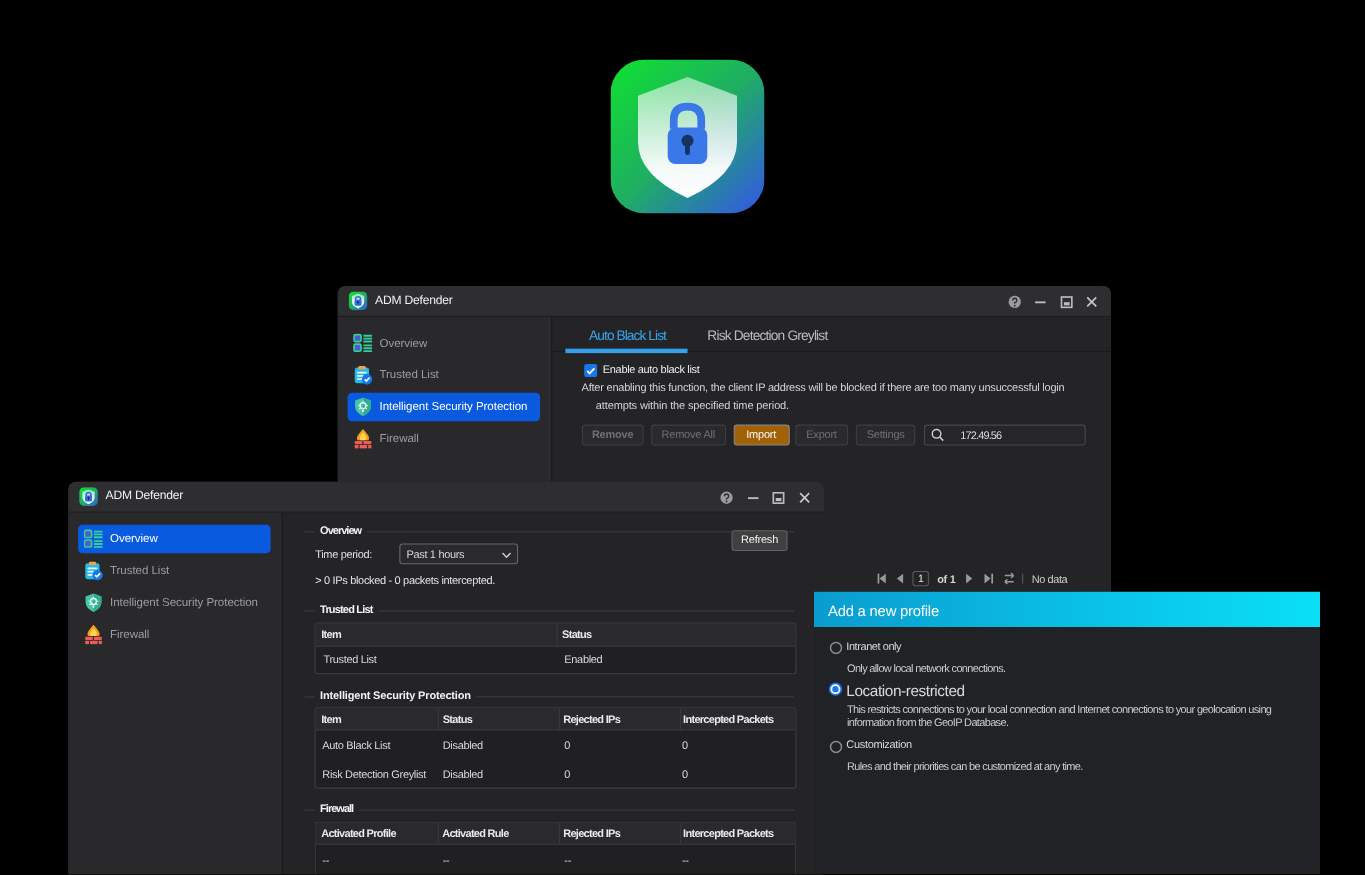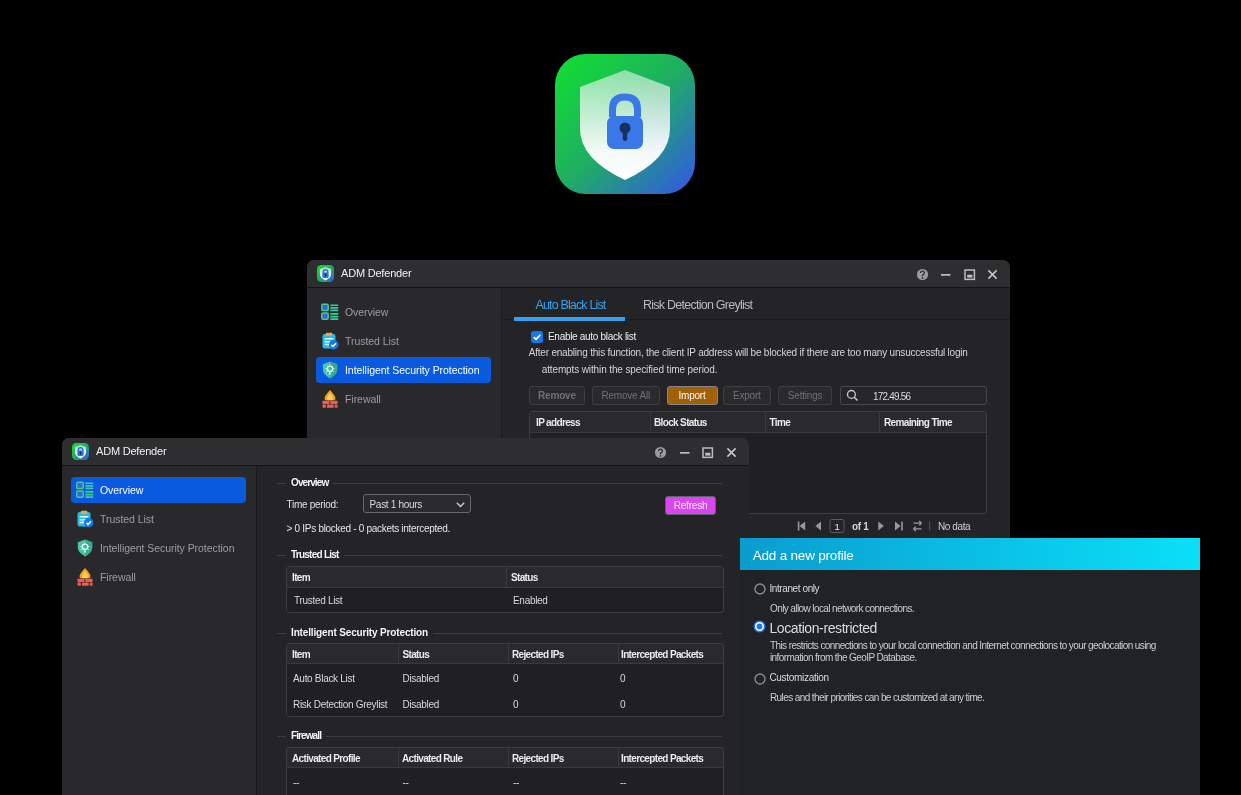--- a/index.html
+++ b/index.html
@@ -163,31 +163,20 @@
  <div class="btn" style="left:415.8px;top:126px;width:48px;height:19px;line-height:18px;">Export</div>
  <div class="btn" style="left:470.9px;top:126px;width:54.5px;height:19px;line-height:18px;">Settings</div>
 
  <div class="abs" style="left:533px;top:126px;width:147px;height:19px;border:1px solid #47474c;border-radius:3px;background:#26262a;box-sizing:border-box;"></div>
  <svg class="abs" style="left:539px;top:129px" width="13" height="13" viewBox="0 0 13 13">
    <circle cx="5.4" cy="5.4" r="3.9" fill="none" stroke="#cbccd0" stroke-width="1.3"></circle>
    <path d="M8.3 8.3 L11.5 11.5" stroke="#cbccd0" stroke-width="1.5"></path>
  </svg>
  <div class="abs" style="left:566px;top:130.5px;font-size:10px;color:#dadbdd;letter-spacing:-0.8px;">172.49.56</div>
 
- <div class="tbl" style="left:222px;top:151px;width:458px;height:103px;">
-   <div class="thead" style="height:21px;">
-     <div class="th" style="left:6px;top:5px;">IP address</div>
-     <div class="th" style="left:124px;top:5px;">Block Status</div>
-     <div class="th" style="left:239.5px;top:5px;">Time</div>
-     <div class="th" style="left:354px;top:5px;">Remaining Time</div>
-   </div>
-   <div class="colsep" style="left:120px;top:0;height:21px;"></div>
-   <div class="colsep" style="left:234.5px;top:0;height:21px;"></div>
-   <div class="colsep" style="left:349px;top:0;height:21px;"></div>
- </div>
 
  <div class="abs" style="left:196px;top:254px;width:507px;height:26px;"></div>
  <svg class="abs" style="left:489px;top:258px" width="200" height="16" viewBox="0 0 200 16">
    <g fill="#98999c">
      <rect x="1.8" y="3.5" width="1.6" height="9"></rect>
           <path d="M9.2 3.5 L9.2 12.5 L3.6 8 Z"></path>
      <path d="M25 3.5 L25 12.5 L19.4 8 Z"></path>
      <path d="M82.3 3.5 L82.3 12.5 L87.9 8 Z"></path>
      <path d="M99 3.5 L99 12.5 L104.6 8 Z"></path>
           <rect x="105.2" y="3.5" width="1.6" height="9"></rect>
@@ -255,21 +244,21 @@
  <div class="content" style="left:196px;top:28px;width:491px;height:334px;"></div>
 
  <div class="fldline" style="left:215px;top:45px;width:445px;"></div>
  <div class="fldtx" style="left:224px;top:38.5px;letter-spacing:-0.9px;">Overview</div>
  <div class="abs" style="left:224.6px;top:60.5px;font-size:10px;color:#dfe0e1;">Time period:</div>
  <div class="abs" style="left:301px;top:56px;width:108px;height:19px;background:#2a2a2d;border:1px solid #66676c;border-radius:3px;box-sizing:border-box;"></div>
  <div class="abs" style="left:307.5px;top:60.5px;font-size:10px;color:#d8d9db;">Past 1 hours</div>
  <svg class="abs" style="left:394px;top:63.5px" width="9" height="6" viewBox="0 0 9 6">
    <path d="M0.8 0.8 L4.5 4.6 L8.2 0.8" fill="none" stroke="#caccd0" stroke-width="1.4"></path>
  </svg>
- <div class="btn en" style="left:603px;top:58px;width:51px;height:19px;line-height:18px;background:#d946ef;border-color:#5d626c;color:#f2f3f5;">Refresh</div>
+ <div class="btn en" style="left:603px;top:44px;width:51px;height:19px;line-height:18px;background:#404040;border-color:#5d626c;color:#f2f3f5;">Refresh</div>
  <div class="abs" style="left:224.6px;top:85px;font-size:10px;color:#e4e5e7;">&gt; 0 IPs blocked - 0 packets intercepted.</div>
 
  <div class="fldline" style="left:215px;top:116.5px;width:445px;"></div>
  <div class="fldtx" style="left:224px;top:110.5px;letter-spacing:-0.75px;">Trusted List</div>
  <div class="tbl" style="left:224px;top:128px;width:438px;height:47px;">
    <div class="thead" style="height:21px;">
      <div class="th" style="left:5px;top:5px;">Item</div>
      <div class="th" style="left:224px;top:5px;">Status</div>
    </div>
    <div class="colsep" style="left:219px;top:0;height:21px;"></div>

